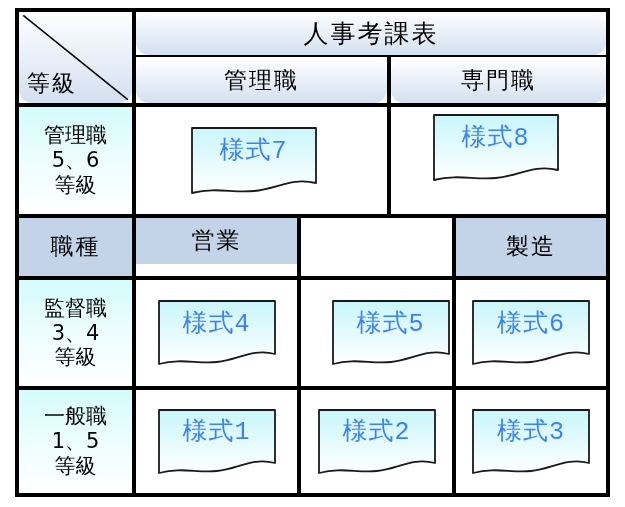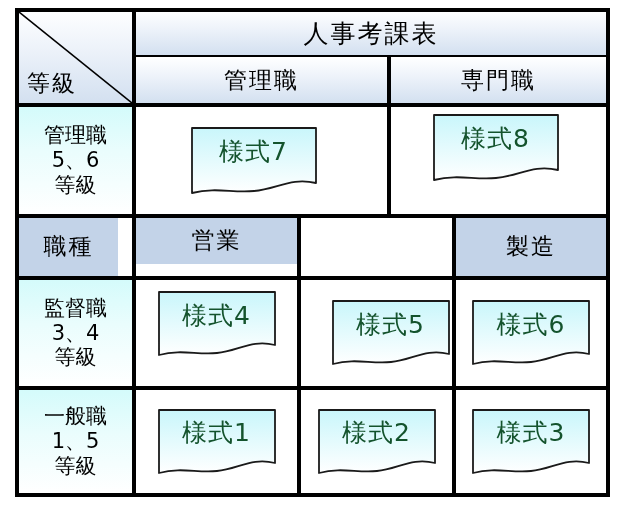--- a/index.html
+++ b/index.html
@@ -25,20 +25,21 @@
     align-items: center;
     justify-content: center;
     text-align: center;
     color: #000000;
     line-height: 1.18;
   }
 
   
   .hdr-grad {
     background: linear-gradient(to bottom, #fdfeff 0%, #eef3fa 38%, #d3e0f0 100%);
+    border-radius: 13px;
   }
   
   .hdr-solid { background: #c3d3e8; }
   
   .grade-grad {
     background: linear-gradient(to bottom, #d4fbfb 0%, #eafdfd 42%, #ffffff 100%);
   }
 
   .rule-h { position: absolute; background: #000000; }
   .rule-v { position: absolute; background: #000000; }
@@ -65,22 +66,23 @@
   .doc-shape svg { display: block; width: 100%; height: 100%; overflow: visible; }
   .doc-label {
     position: absolute;
     left: 0; right: 0; top: 0;
     height: 74%;
     display: flex;
     align-items: center;
     justify-content: center;
     font-size: 25px;
     letter-spacing: 1px;
-    color: #14532d;
+    color: #3b82f6;
     pointer-events: none;
+    font-family: Liberation Mono, monospace;
   }
 </style>
 </head>
 <body>
 
 <div id="chart-root">
 
   <div class="cell hdr-grad" id="corner-cell" style="left:0; top:0; width:113px; height:91px;">
     <svg id="corner-diagonal" viewBox="0 0 113 91" preserveAspectRatio="none">
       <line x1="0" y1="0" x2="113" y2="91" stroke="#000000" stroke-width="1.6"></line>
@@ -124,33 +126,33 @@
           <stop offset="0%" stop-color="#c9f6fb"></stop>
               <stop offset="100%" stop-color="#ffffff"></stop>
         </linearGradient>
           </defs>
         <path d="M1,1 L125,1 L125,56 C100,50 86,62 63,64 C40,66 26,60 1,66 Z" fill="url(#g8)" stroke="#1a1a1a" stroke-width="1.8" stroke-linejoin="round"></path>
       </svg>
       <div class="doc-label">様式8</div>
     </div>
   </div>
 
-  <div class="cell hdr-solid t-job" style="left:0; top:206px; width:99px; height:58px;">職種</div>
+  <div class="cell hdr-solid t-job" style="left:0; top:206px; width:113px; height:58px;">職種</div>
   <div class="cell hdr-solid t-job" style="left:117px; top:206px; width:161px; height:46px;">営業</div>
   <div class="cell hdr-solid t-job" style="left:437px; top:206px; width:150px; height:58px;">製造</div>
 
   <div class="cell grade-grad t-grade" style="left:0; top:268px; width:113px; height:106px;">
     <div class="grade-lines">
       <span>監督職</span>
       <span>3、4</span>
       <span>等級</span>
     </div>
   </div>
 
-  <div class="cell" style="left:117px; top:259px; width:161px; height:106px;">
+  <div class="cell" style="left:117px; top:268px; width:161px; height:106px;">
     <div class="doc-shape" style="width:118px; height:66px;">
       <svg viewBox="0 0 118 66" preserveAspectRatio="none">
         <defs>
             <linearGradient id="g4" x1="0" y1="0" x2="0" y2="1">
           <stop offset="0%" stop-color="#c9f6fb"></stop>
               <stop offset="100%" stop-color="#ffffff"></stop>
         </linearGradient>
           </defs>
         <path d="M1,1 L117,1 L117,54 C94,48 80,60 59,62 C38,64 24,58 1,64 Z" fill="url(#g4)" stroke="#1a1a1a" stroke-width="1.8" stroke-linejoin="round"></path>
       </svg>

